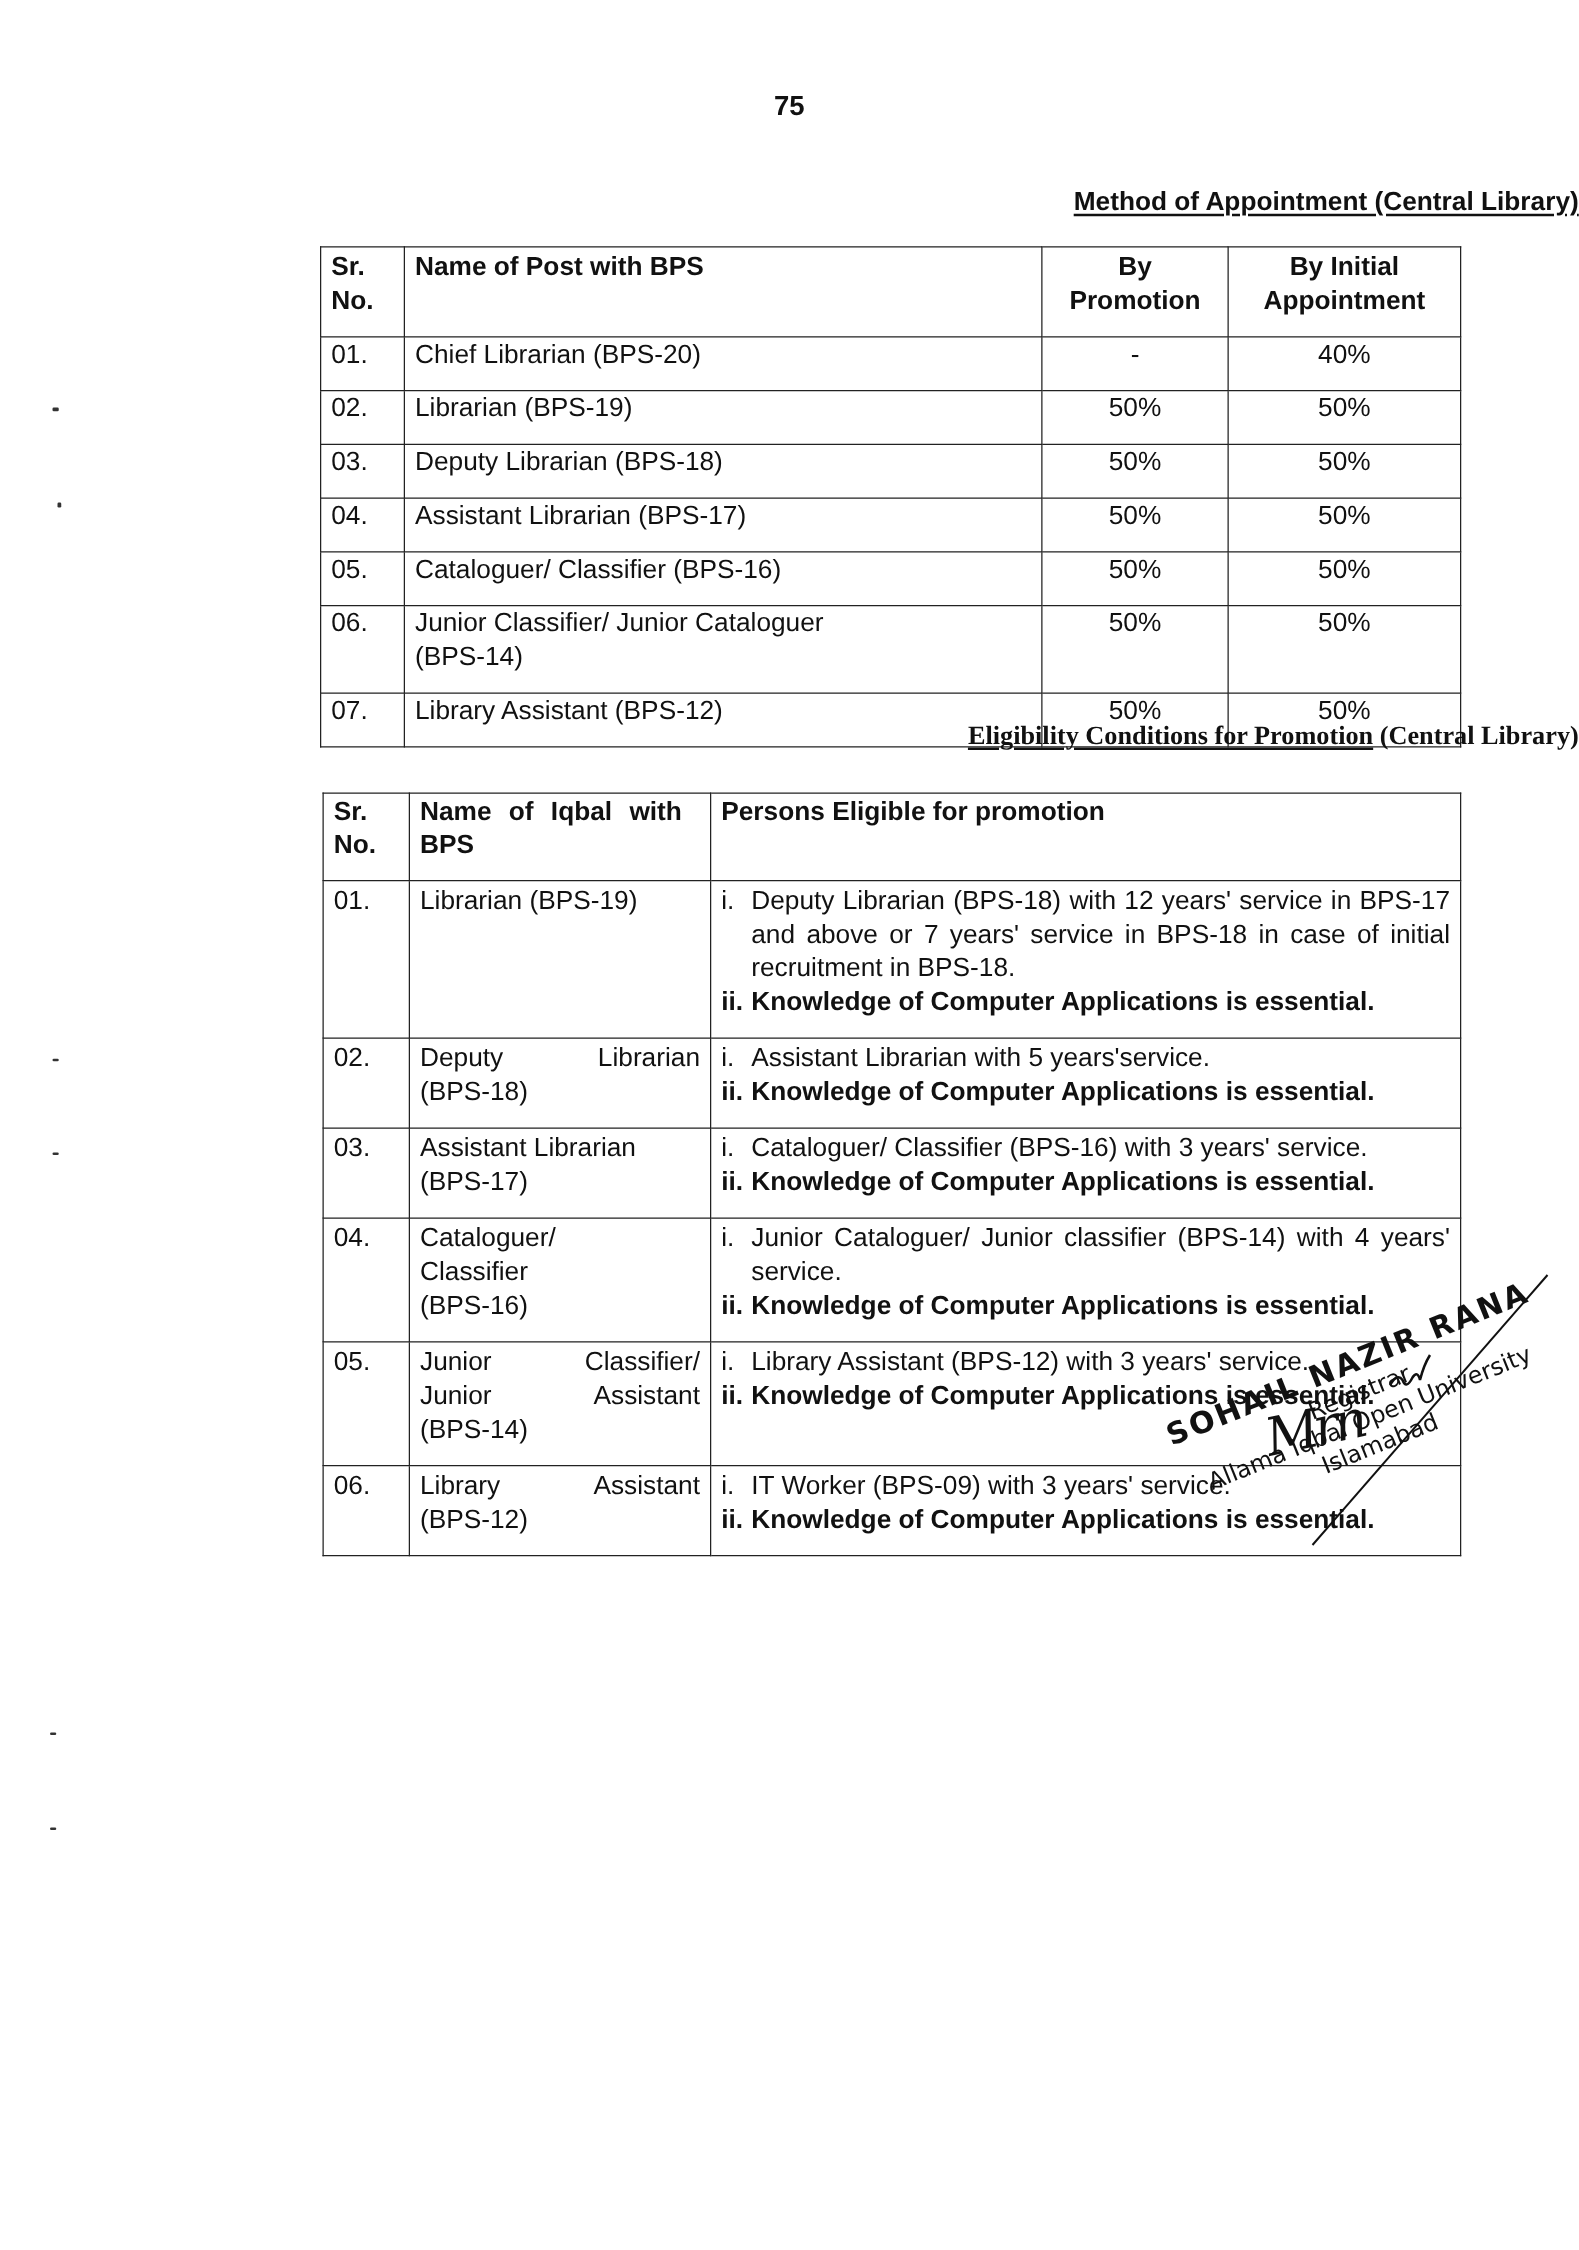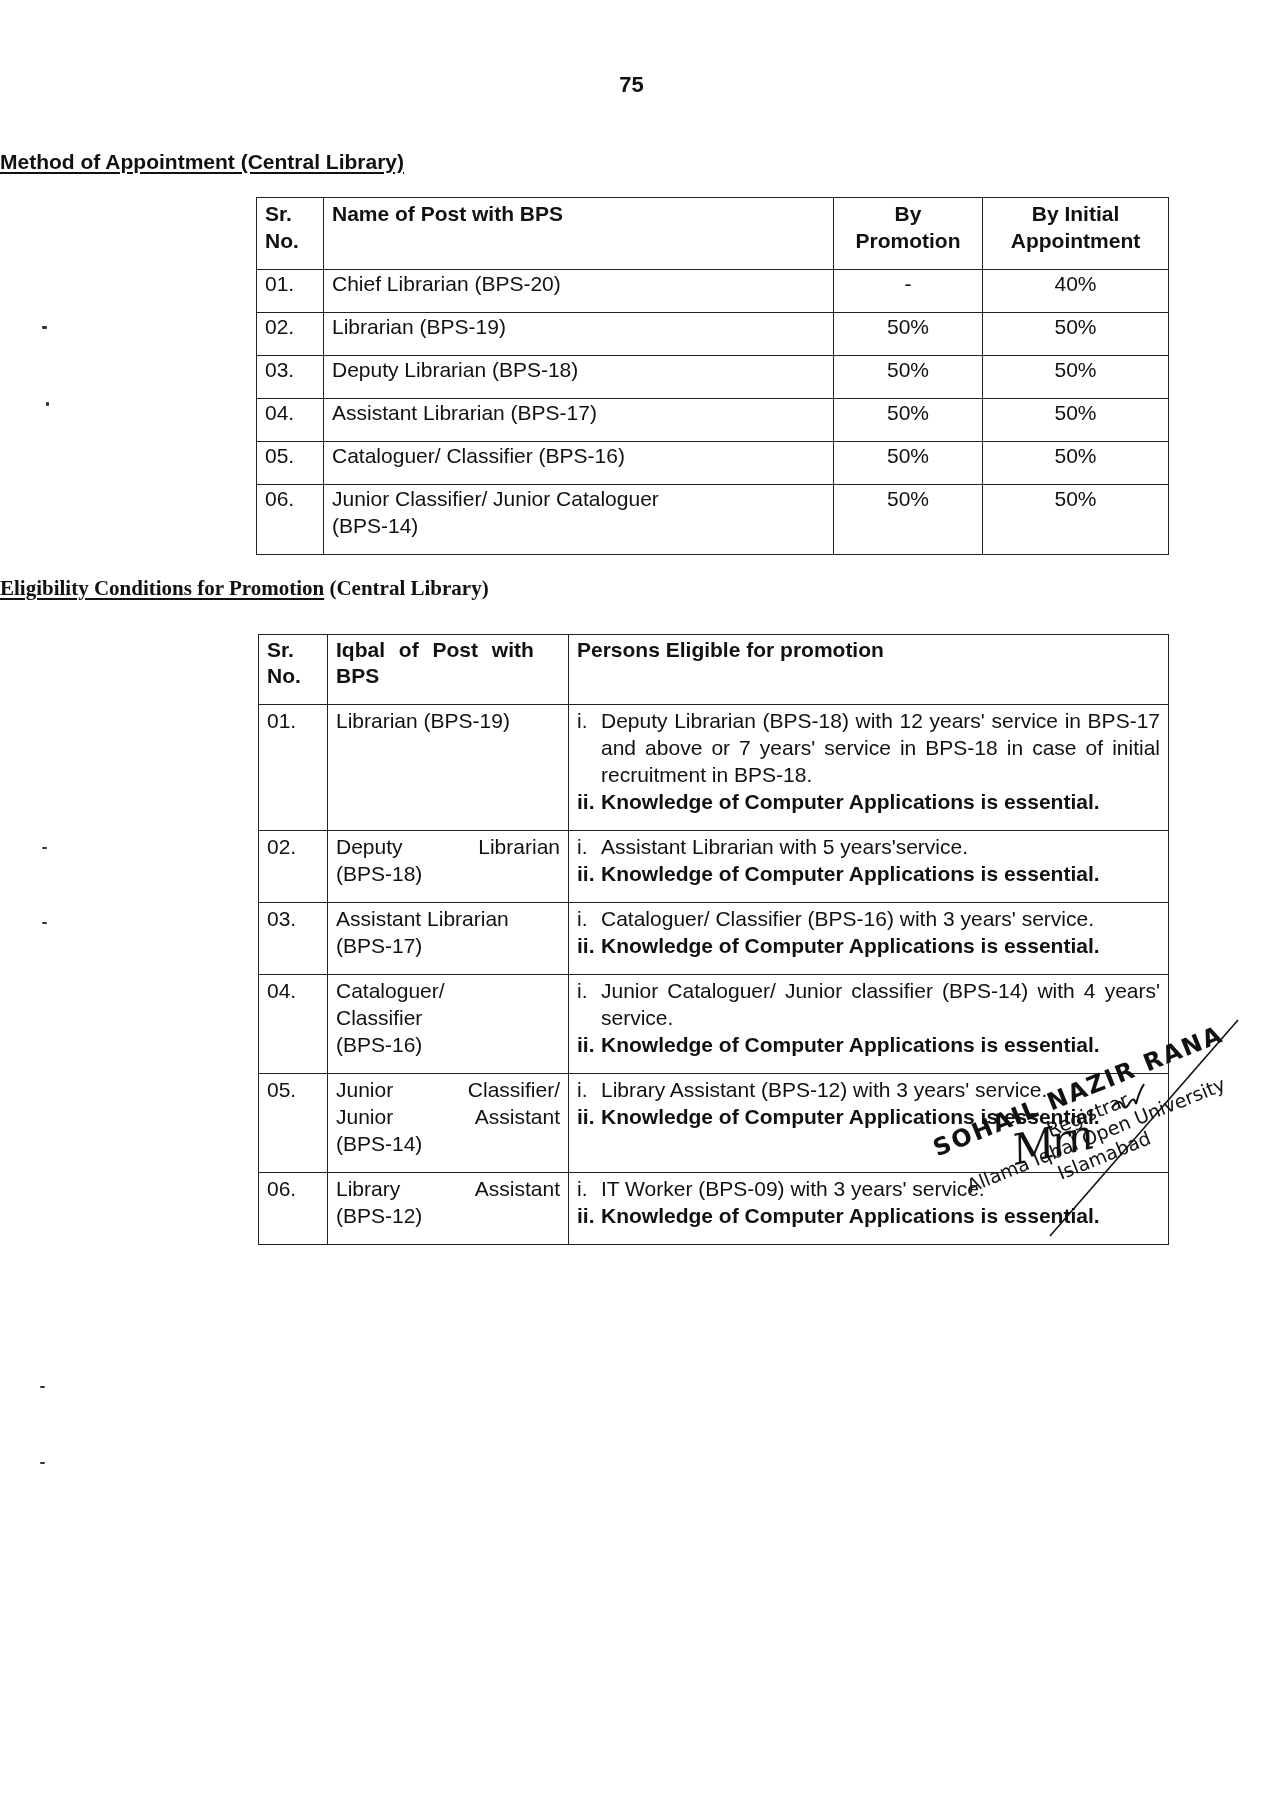--- a/index.html
+++ b/index.html
@@ -5,21 +5,21 @@
   html, body { margin: 0; padding: 0; background: #ffffff; }
   body {
     width: 1263px; height: 1800px; position: relative; overflow: hidden;
     font-family: "Liberation Sans", "DejaVu Sans", sans-serif; color: #111;
   }
   .page-number {
     position: absolute; top: 72px; left: 0; width: 1263px; text-align: center;
     font-size: 22px; font-weight: bold; letter-spacing: 0;
   }
   .section-title {
-    position: absolute; left: 0; width: 1263px; text-align: left;
+    position: absolute; left: 0; width: 1263px; text-align: right;
     font-size: 21px; font-weight: bold;
   }
   .section-title .u { text-decoration: underline; text-underline-offset: 3px; }
   #t1-title { top: 150px; }
   #t2-title { top: 576px; font-family: Liberation Serif, serif; }
   table {
     position: absolute; border-collapse: collapse; table-layout: fixed;
     font-size: 21px; line-height: 27px;
   }
   td, th { border: 1.5px solid #222; vertical-align: top; padding: 2px 8px 15px 8px; }
@@ -129,20 +129,26 @@
     </tr>
     <tr style="height:64px">
       <td>06.</td>
       <td>
         <div>Junior Classifier/ Junior Cataloguer</div>
         <div>(BPS-14)</div>
       </td>
       <td class="center">50%</td>
       <td class="center">50%</td>
     </tr>
+    <tr>
+      <td>07.</td>
+      <td>Library Assistant (BPS-12)</td>
+      <td class="center">50%</td>
+      <td class="center">50%</td>
+    </tr>
   </tbody>
 </table>
 
 <div class="section-title" id="t2-title">
   <span class="u">Eligibility Conditions for Promotion</span><span> (Central Library)</span>
 </div>
 
 <table id="table2">
   <colgroup>
       <col class="c1">
@@ -150,21 +156,21 @@
       <col class="c3">
     </colgroup>
   <thead>
     <tr style="height:52px">
       <th>
         <div>Sr.</div>
         <div>No.</div>
       </th>
       <th>
         <div class="jline">
-            <span style="word-spacing:8px">Iqbal of Post with</span>
+            <span style="word-spacing:8px">Name of Iqbal with</span>
           </div>
         <div>BPS</div>
       </th>
       <th>Persons Eligible for promotion</th>
     </tr>
   </thead>
   <tbody>
 
     <tr style="height:114px">
       <td>01.</td>

